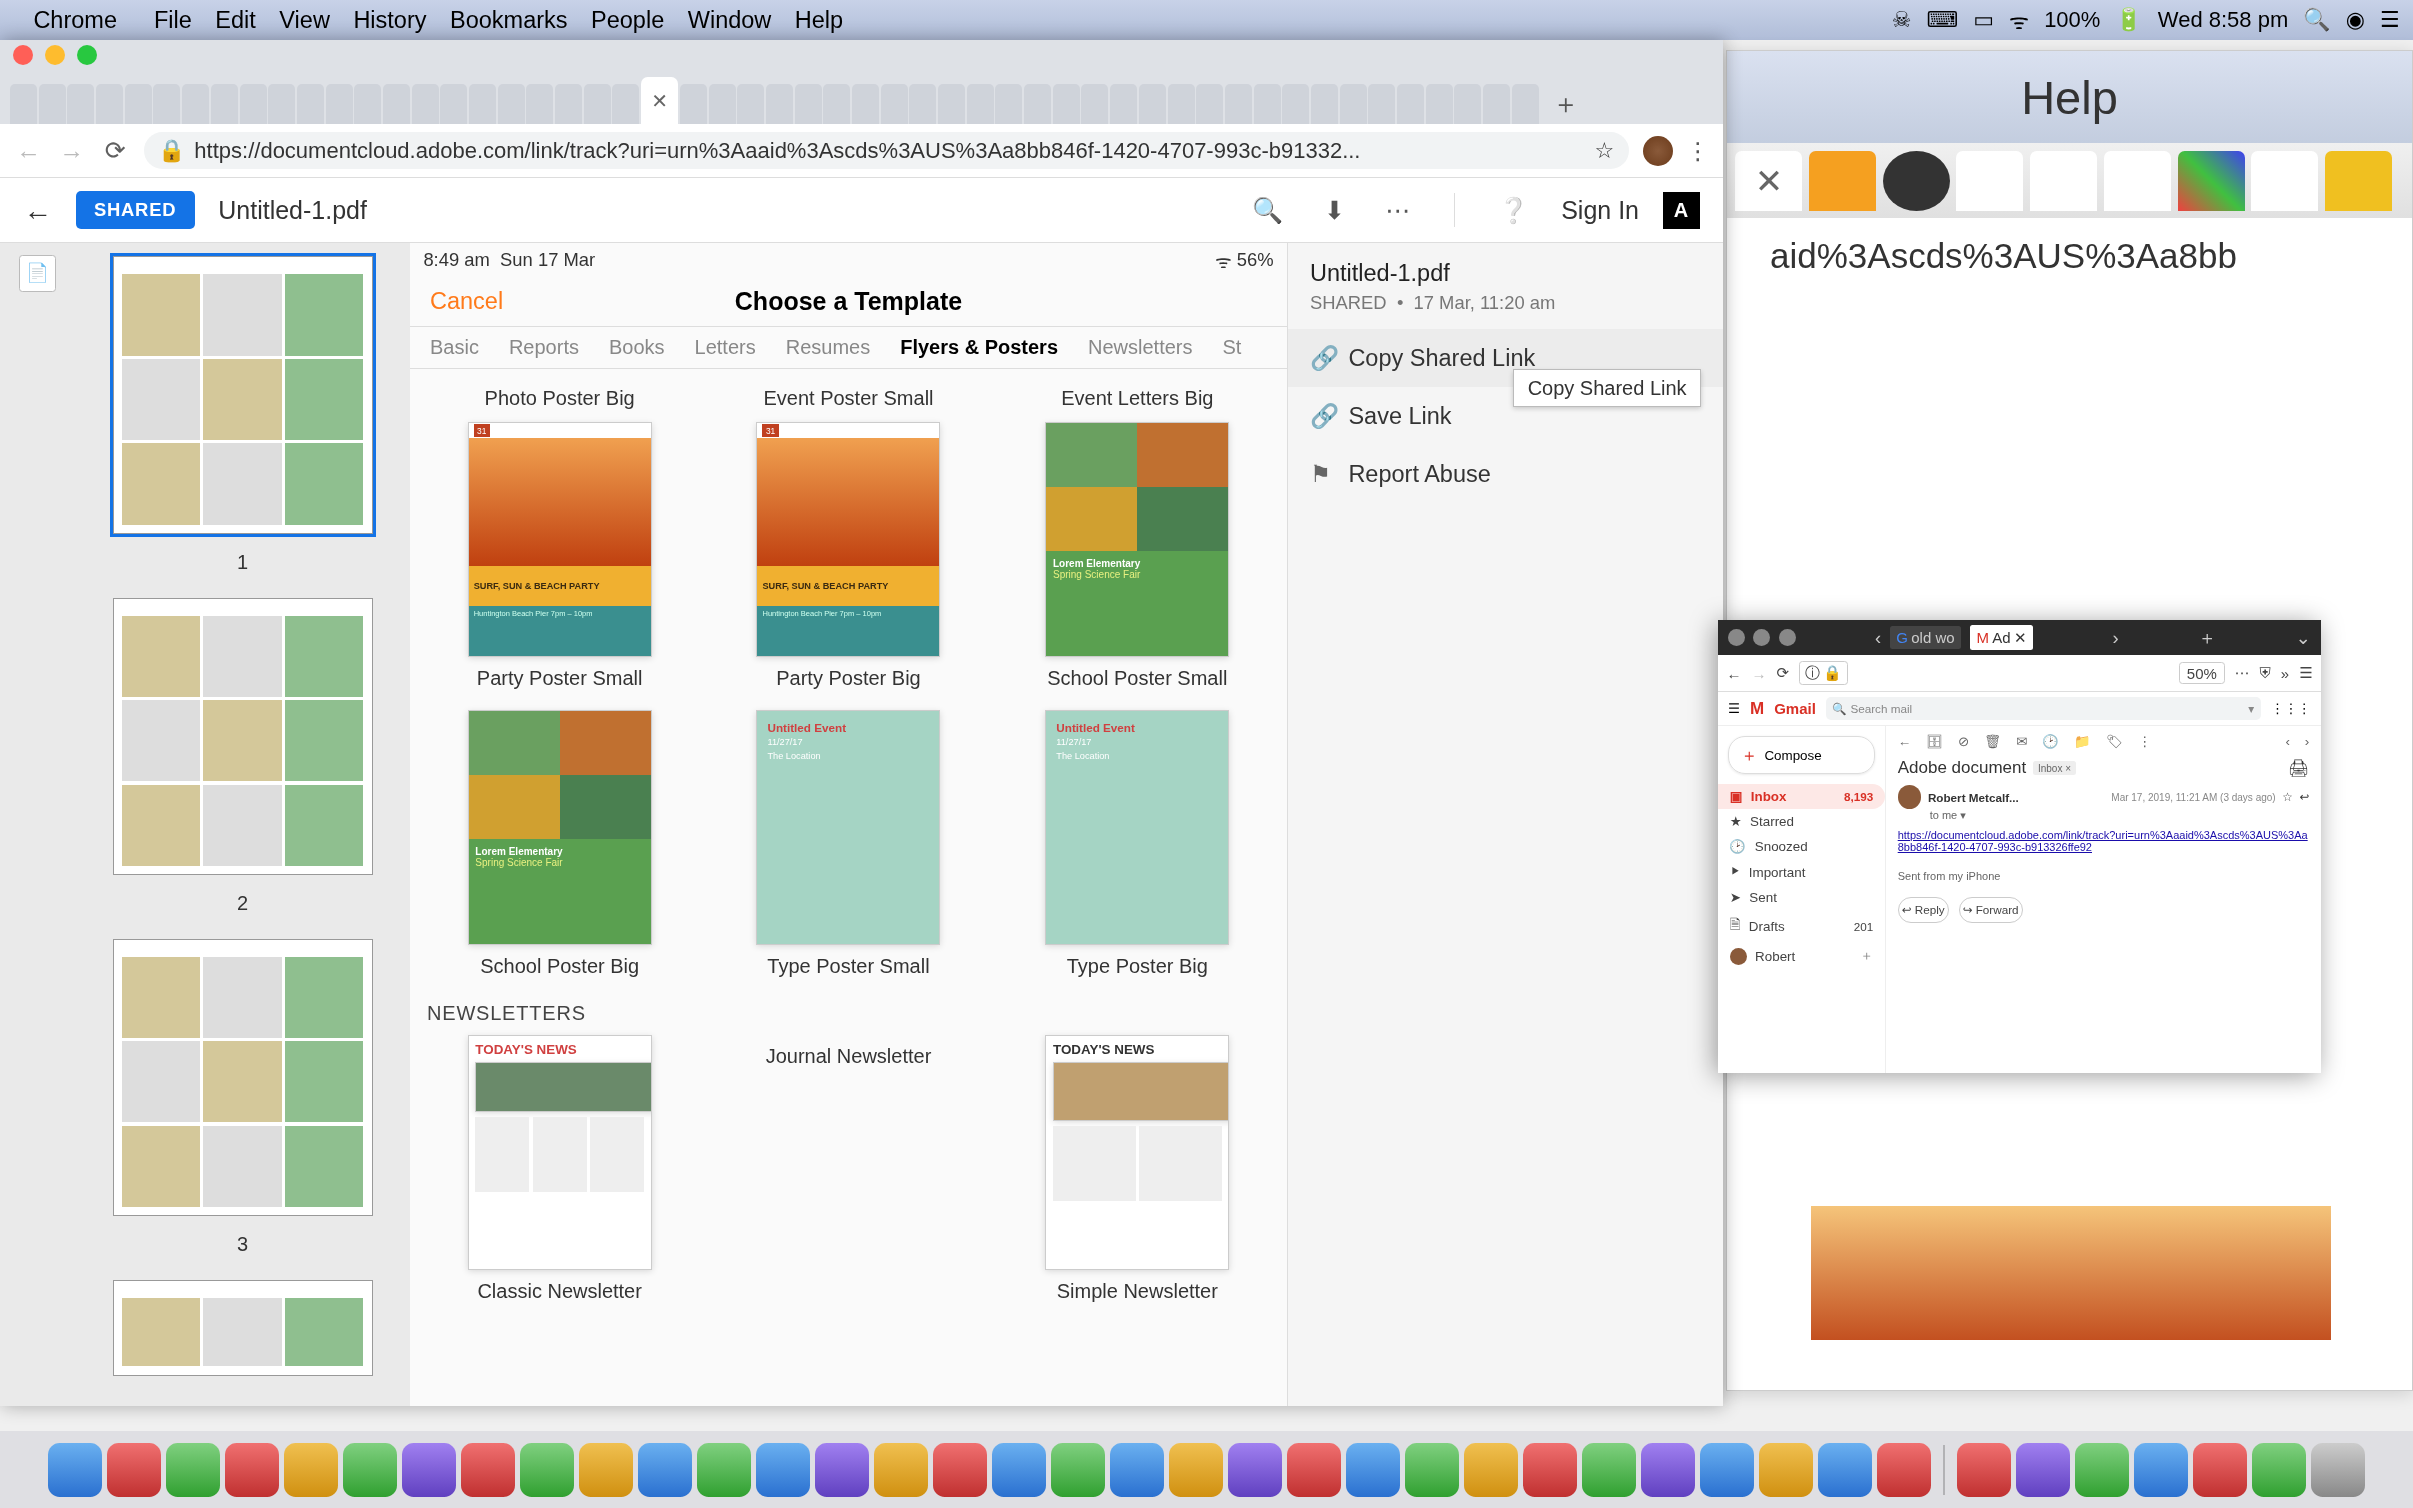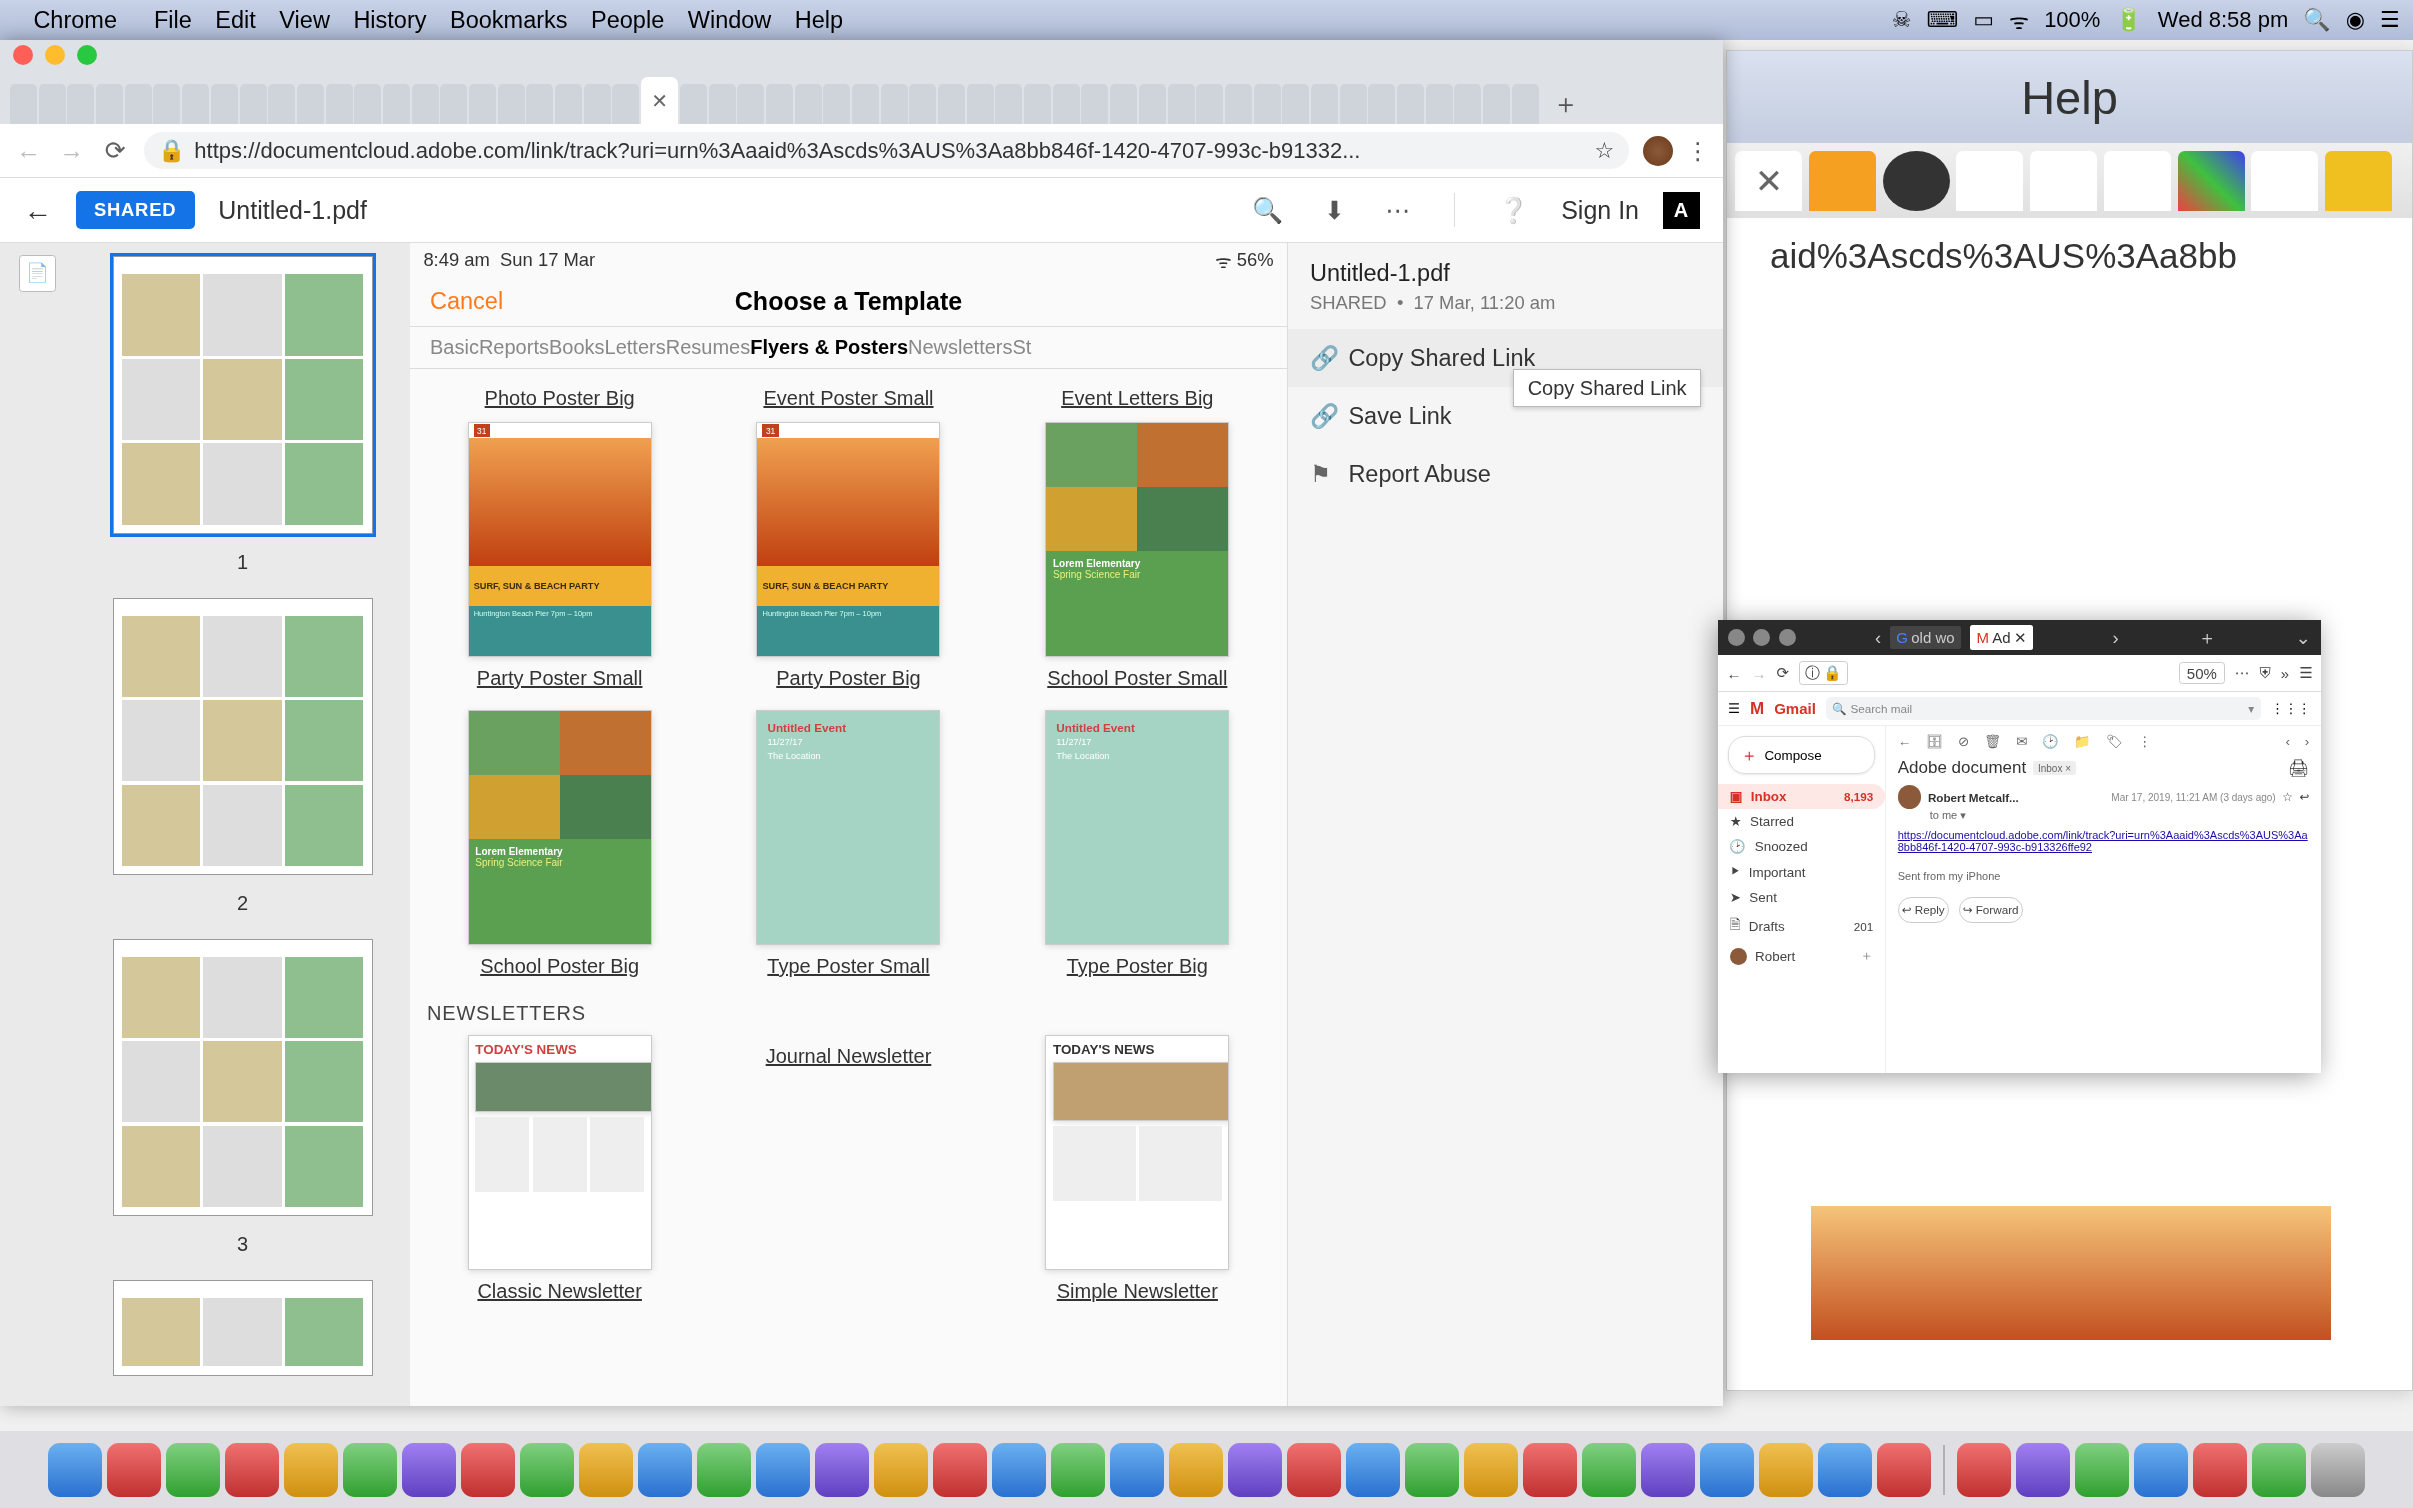--- a/index.html
+++ b/index.html
@@ -62,27 +62,27 @@
 .page-thumb .cell:nth-child(odd){background:#d4c89a;}
 .page-thumb .cell:nth-child(3n){background:#8fbf8f;}
 .pagelabel { text-align:center; font-size:20px; color:#333; margin-bottom:23.5px; }
 
 .mainview { flex:1; background:#bcbcbc; position:relative; overflow:hidden;}
 .ipad { position:absolute; top:0; left:0; right:0; height:100%; background:#fafafa; display:flex;flex-direction:column;}
 .ipad .status { height:34px; display:flex; align-items:center; padding:0 13.4px; font-size:18.4px;color:#333;}
 .ipad .status .mid { flex:1; text-align:center;}
 .ipad .hdr { height:50px; display:flex; align-items:center; justify-content:center; font-size:25px; font-weight:600; position:relative; border-bottom:0.8px solid #ddd;}
 .ipad .hdr .cancel { position:absolute; left:20px; color:#ff7a1a; font-size:23.5px; font-weight:400;}
-.ipad .cats { height:42px; display:flex; padding:0 20px; align-items:center; font-size:20px; color:#888; border-bottom:0.8px solid #ddd;}
+.ipad .cats { height:42px; display:flex; gap:30px; padding:0 20px; align-items:center; font-size:20px; color:#888; border-bottom:0.8px solid #ddd;}
 .ipad .cats .cat.active { color:#000; font-weight:600;}
 .ipad .body { flex:1; overflow:auto; padding:8.4px 17px 25px 17px; }
 .tplrow { display:grid; grid-template-columns:1fr 1fr 1fr; gap:23.5px; }
 .tpl { display:flex; flex-direction:column; align-items:center; }
 .tpl .img { width:184px; height:235px; background:#fff; border:0.8px solid #ccc; box-shadow:0 1.7px 6.7px rgba(0,0,0,0.15); display:flex;flex-direction:column; overflow:hidden;}
-.tpl .cap { margin-top:10px; font-size:20px; color:#333; text-align:center;text-decoration:underline; }
+.tpl .cap { margin-top:10px; font-size:20px; color:#333; text-align:center; }
 .section-head { font-size:20px; color:#444; letter-spacing:0.8px; margin:23.5px 0 10px 0; font-weight:500;}
 .tpl .img .strip { flex:1; } 
 
 
 .beach-top { background:linear-gradient(#f0a050,#c04010); }
 .beach-band { background:#f0b030; height:40px; }
 .beach-teal { background:#3a8f8f; height:50px; }
 .school-grid { display:grid; grid-template-columns:1fr 1fr; height:55%; }
 .school-grid div { background:#6aa060; } .school-grid div:nth-child(2){background:#c07030;} .school-grid div:nth-child(3){background:#d0a030;} .school-grid div:nth-child(4){background:#4a8050;}
 .school-foot { background:#5aa050; height:45%; padding:6.7px; }

